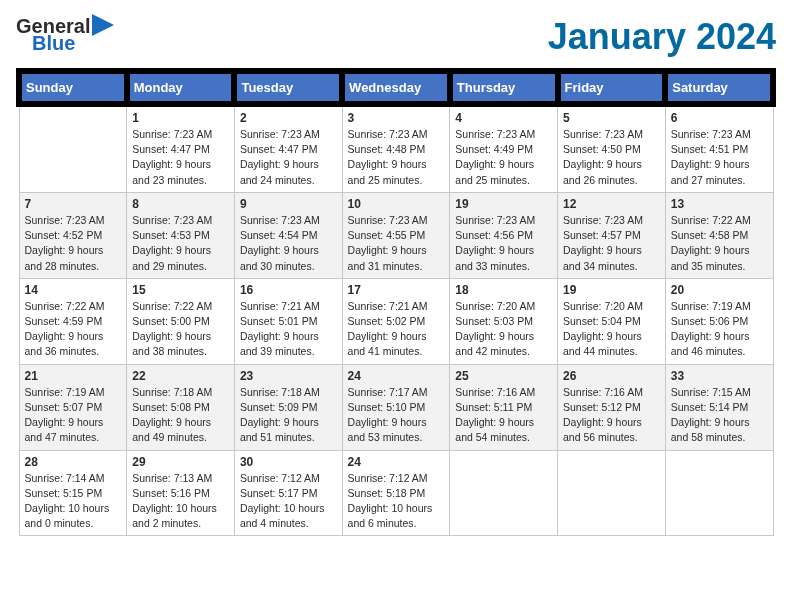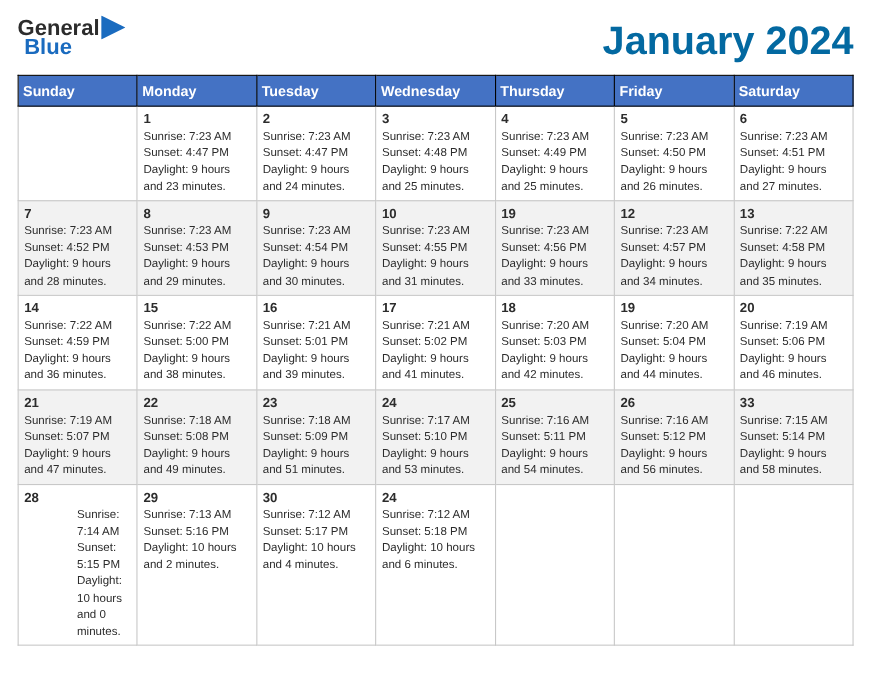--- a/index.html
+++ b/index.html
@@ -32,21 +32,21 @@
       width: 100%;
       border-collapse: collapse;
     }
     .calendar th {
       background-color: #4472c4;
       color: #fff;
       font-size: 13px;
       font-weight: bold;
       padding: 6px 4px;
       text-align: left;
-      border: 1px solid #000000;
+      border: 6px solid #000000;
     }
     .calendar td {
       vertical-align: top;
       border: 1px solid #c8c8c8;
       padding: 4px 5px;
       width: calc(100% / 7);
       min-height: 80px;
       font-size: 11px;
       color: #2c2c2c;
       background: #fff;
@@ -91,21 +91,21 @@
 
     <div class="logo-wrapper">
       <div>
         <div style="display:flex; align-items:center; line-height:1;">
           <span style="font-size:20px; font-weight:bold; color:#2c2c2c;">General</span>
 
           <svg width="22" height="22" viewBox="0 0 22 22" style="margin-left:2px; margin-top:-2px;">
             <polygon points="0,0 22,11 0,22" fill="#1a6bbf"></polygon>
           </svg>
         </div>
-        <div style="display:flex; align-items:center; margin-top:-4px; margin-left:6px;">
+        <div style="display:flex; align-items:center; margin-top:-4px; margin-left:16px;">
           <span style="font-size:20px; font-weight:bold; color:#1a6bbf;">Blue</span>
         </div>
       </div>
     </div>
 
     <div class="title-area">
       <div class="month-title">January 2024</div>
     </div>
   </div>
 
@@ -316,21 +316,21 @@
             <span class="day-num">33</span>
             <div class="day-info" style="white-space: pre-line;">Sunrise: 7:15 AM
 Sunset: 5:14 PM
 Daylight: 9 hours
 and 58 minutes.</div>
           </td>
         </tr>
         <tr>
           <td>
             <span class="day-num">28</span>
-            <div class="day-info" style="white-space: pre-line; margin-left: 48px;">Sunrise: 7:14 AM
+            <div class="day-info" style="white-space: pre-line;">Sunrise: 7:14 AM
 Sunset: 5:15 PM
 Daylight: 10 hours
 and 0 minutes.</div>
           </td>
           <td>
             <span class="day-num">29</span>
             <div class="day-info" style="white-space: pre-line;">Sunrise: 7:13 AM
 Sunset: 5:16 PM
 Daylight: 10 hours
 and 2 minutes.</div>

